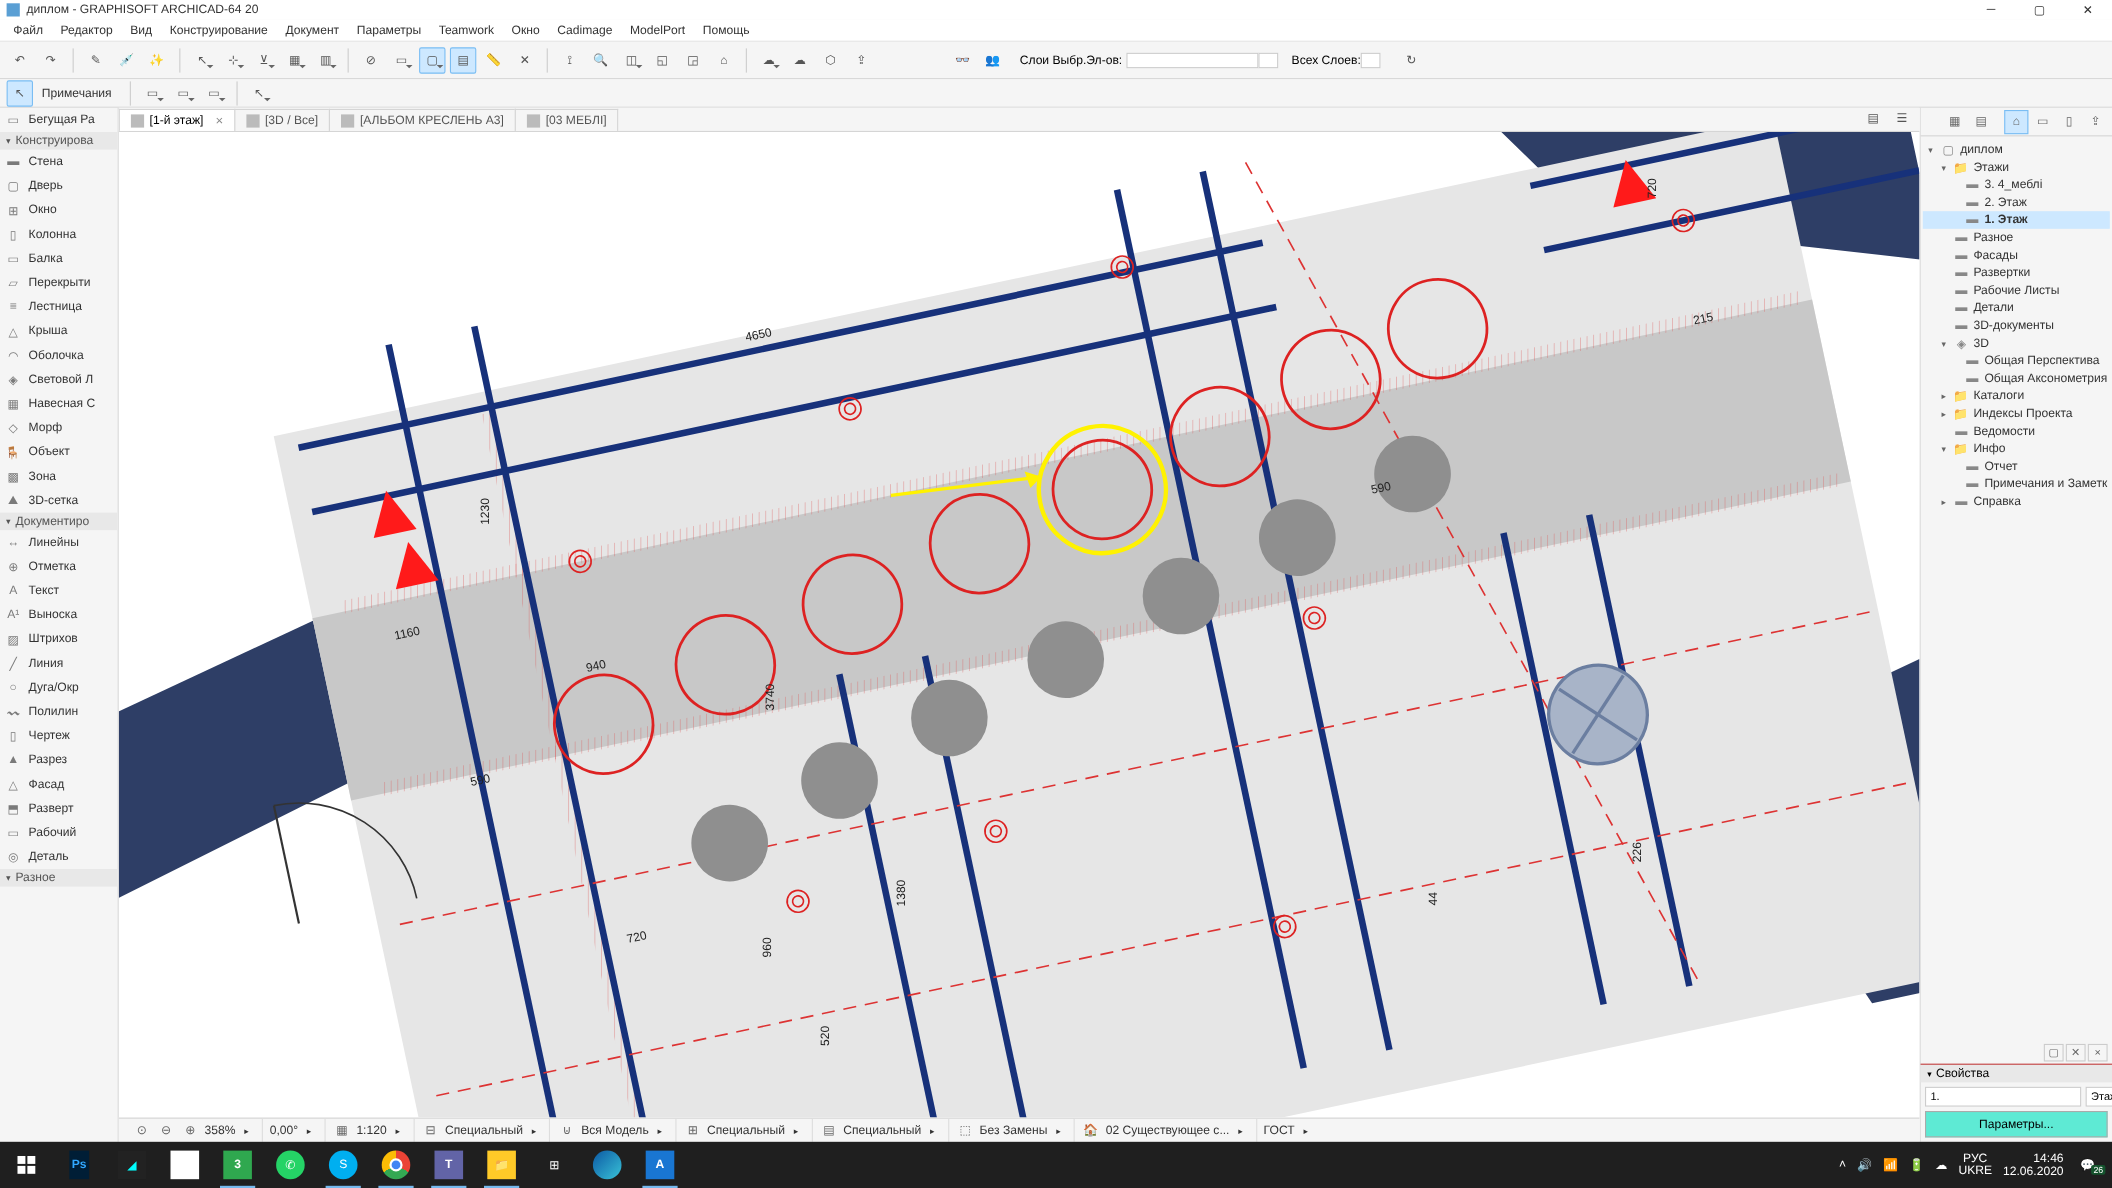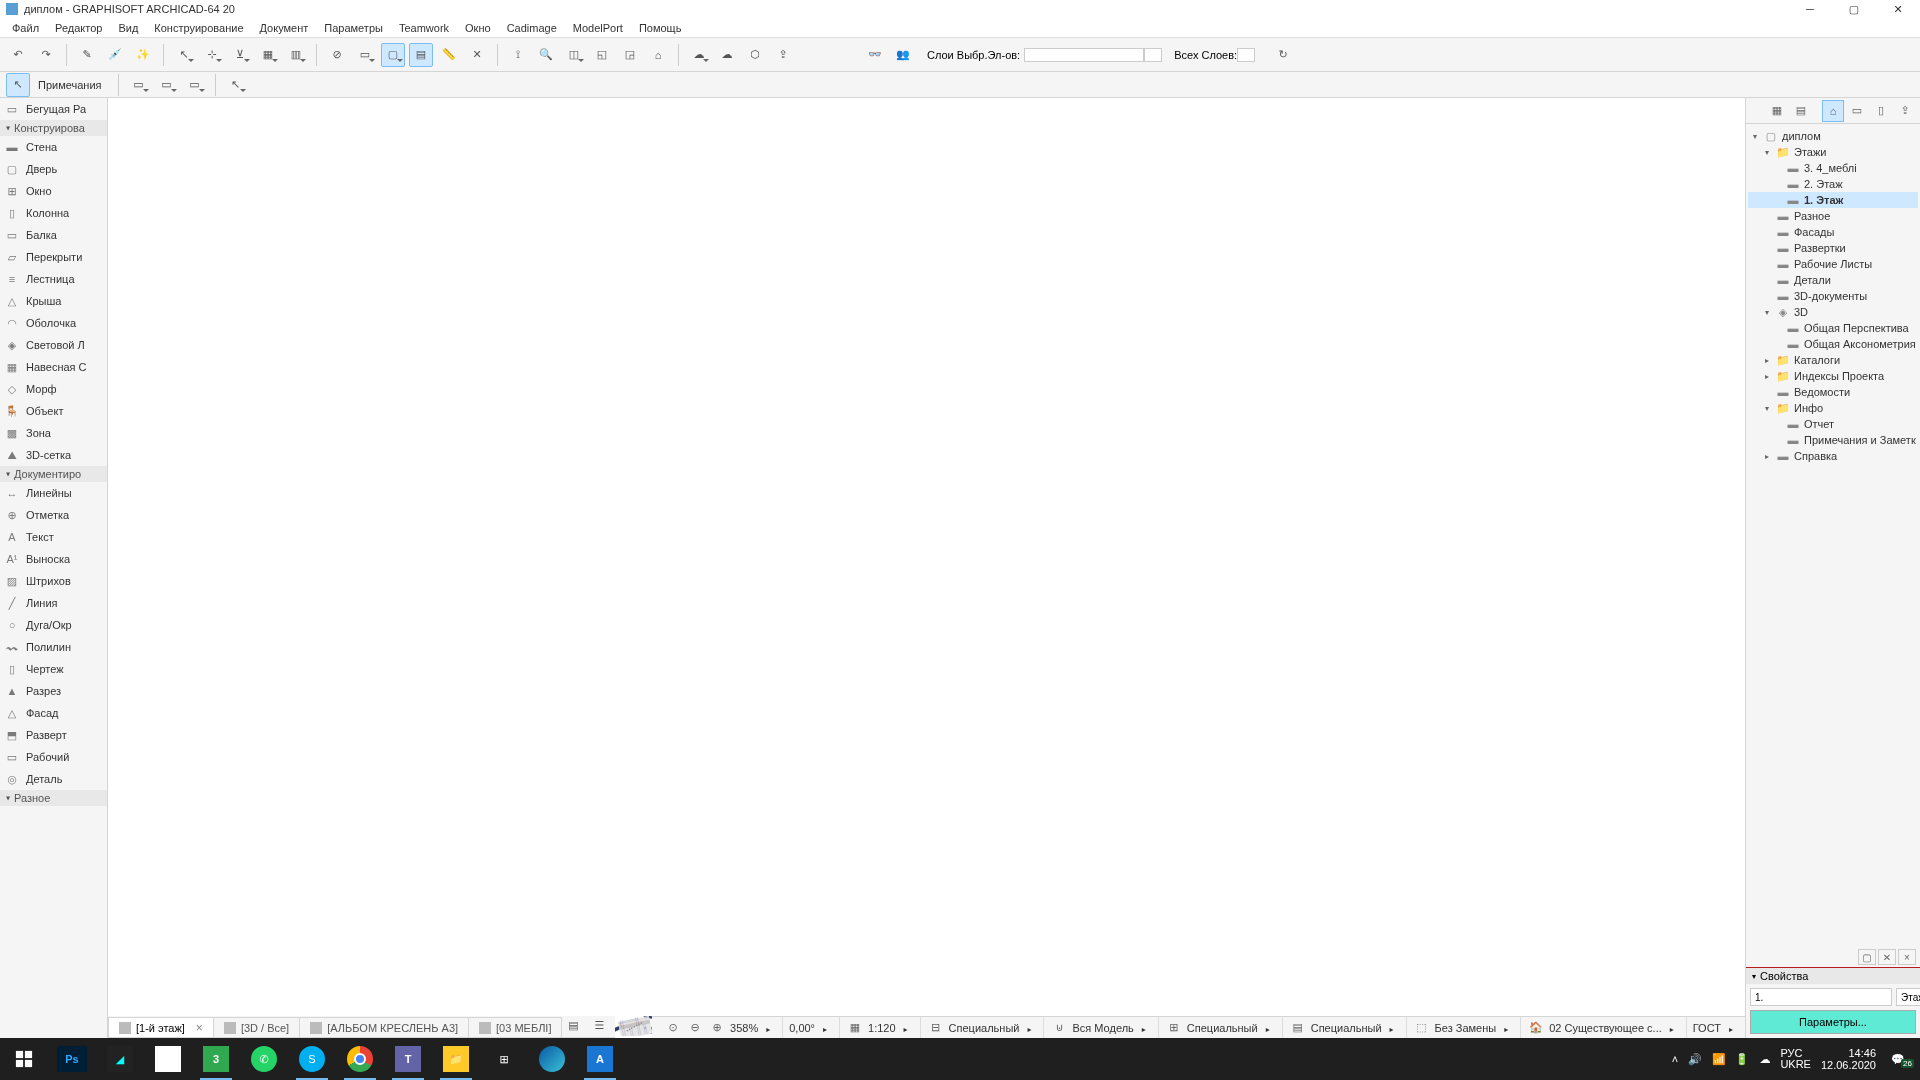--- a/index.html
+++ b/index.html
@@ -34,21 +34,21 @@
 .mainwrap { display: flex; height: calc(1080px - 18px - 20px - 34px - 26px - 42px); }
 
 
 .toolbox { width: 108px; background: #f5f5f5; border-right: 1px solid #d5d5d5; overflow: hidden; display: flex; flex-direction: column; }
 .tbx-head { background: #e8e8e8; padding: 2px 6px; color: #555; display: flex; align-items: center; }
 .tbx-head::before { content: "▸"; font-size: 8px; margin-right: 4px; transform: rotate(90deg); display: inline-block; }
 .tbx-item { display: flex; align-items: center; padding: 3px 4px; gap: 6px; color: #333; }
 .tbx-item .ic { width: 16px; height: 16px; display: flex; align-items: center; justify-content: center; color: #7a7a7a; }
 
 
-.center { flex: 1; display: flex; flex-direction: row; background: #fff; position: relative; align-items: flex-end; }
+.center { flex: 1; display: flex; flex-direction: column; background: #fff; position: relative; }
 .tabs { height: 22px; background: #f5f5f5; display: flex; align-items: flex-end; border-bottom: 1px solid #d5d5d5; }
 .tab { height: 20px; padding: 0 10px; display: flex; align-items: center; gap: 5px; background: #f5f5f5; border: 1px solid #d5d5d5; border-bottom: none; margin-right: -1px; color: #555; }
 .tab .ic { width: 12px; height: 12px; background: #bbb; }
 .tab.active { background: #fff; color: #000; }
 .tab .close { margin-left: 6px; font-size: 12px; color: #888; }
 .tabs .rightctrl { margin-left: auto; display: flex; gap: 2px; padding-right: 4px; }
 
 .canvaswrap { flex: 1; overflow: hidden; position: relative; }
 .canvas { width: 100%; height: 100%; }
 
@@ -80,21 +80,21 @@
 
 
 .taskbar { height: 42px; background: #1f1f1f; display: flex; align-items: center; color: #fff; position: relative; }
 .taskbar .start { width: 48px; height: 100%; display: flex; align-items: center; justify-content: center; }
 .taskbar .start svg { width: 18px; height: 18px; }
 .taskbar .tapp { width: 48px; height: 100%; display: flex; align-items: center; justify-content: center; position: relative; }
 .taskbar .tapp .und { position: absolute; bottom: 0; left: 8px; right: 8px; height: 2px; background: #76b9ed; display: none; }
 .taskbar .tapp.running .und { display: block; }
 .taskbar .tray { margin-left: auto; display: flex; align-items: center; height: 100%; gap: 10px; padding: 0 10px; }
 .taskbar .clock { text-align: right; font-size: 11px; line-height: 12px; }
-.taskbar .lang { text-align: left; font-size: 10px; line-height: 11px; }
+.taskbar .lang { text-align: center; font-size: 10px; line-height: 11px; }
 </style>
 </head>
 <body>
 
 <div class="titlebar">
   <div class="appicon"></div>
   <span class="title">диплом - GRAPHISOFT ARCHICAD-64 20</span>
   <div class="winbtns">
     <div>─</div>
     <div>▢</div>
@@ -640,21 +640,21 @@
     <svg viewBox="0 0 20 20">
         <g fill="#fff">
           <rect x="1" y="1" width="8" height="8"></rect>
           <rect x="11" y="1" width="8" height="8"></rect>
           <rect x="1" y="11" width="8" height="8"></rect>
           <rect x="11" y="11" width="8" height="8"></rect>
         </g>
       </svg>
   </div>
   <div class="tapp">
-      <div style="width:30px;height:26px;background:#001e36;color:#31a8ff;display:flex;align-items:center;justify-content:center;font-weight:bold;font-size:11px">Ps</div>
+      <div style="width:18px;height:26px;background:#001e36;color:#31a8ff;display:flex;align-items:center;justify-content:center;font-weight:bold;font-size:11px">Ps</div>
     </div>
   <div class="tapp">
       <div style="width:26px;height:26px;background:#222;color:#0ff;display:flex;align-items:center;justify-content:center">◢</div>
     </div>
   <div class="tapp">
       <div style="width:26px;height:26px;background:#fff;display:flex;align-items:center;justify-content:center">🛍</div>
     </div>
   <div class="tapp running">
       <div style="width:26px;height:26px;background:#2fa84f;color:#fff;display:flex;align-items:center;justify-content:center;font-weight:bold">3</div>
       <div class="und"></div>

